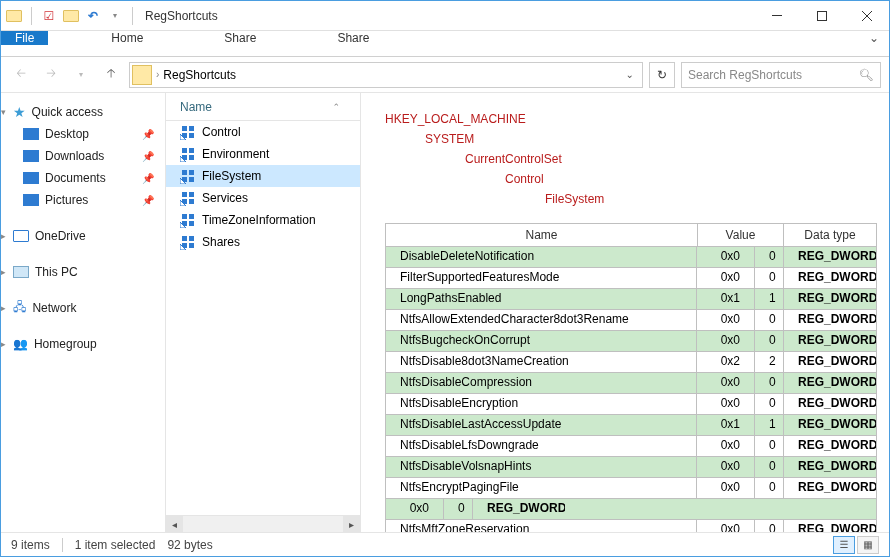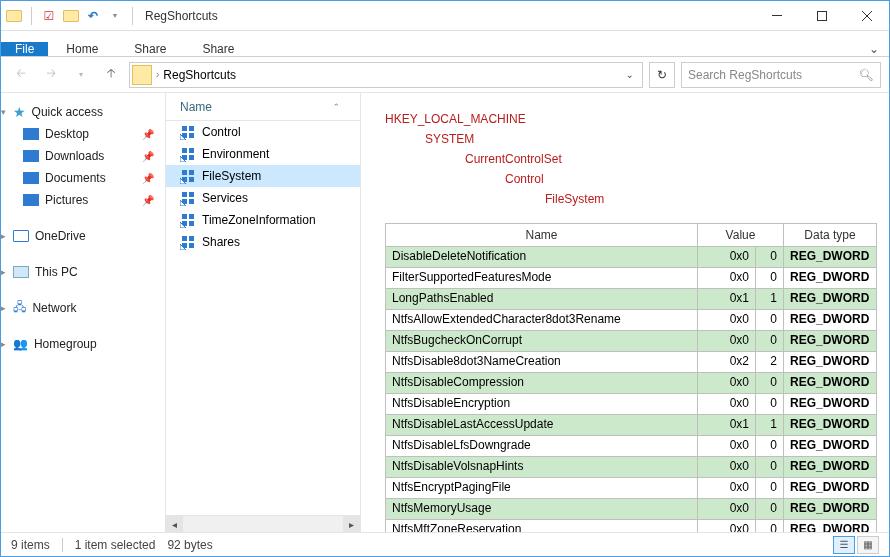--- a/index.html
+++ b/index.html
@@ -4,21 +4,21 @@
 <style>
 * { margin:0; padding:0; box-sizing:border-box; font-family:"Segoe UI",Tahoma,sans-serif; font-size:12px; }
 body { width:890px; height:557px; background:#fff; border:1px solid #4a9de0; display:flex; flex-direction:column; overflow:hidden; }
 .titlebar { height:30px; background:#fff; display:flex; align-items:center; border-bottom:1px solid #e0e0e0; }
 .titlebar .qat { display:flex; align-items:center; gap:4px; padding:0 4px; }
 .qat-icon { width:18px; height:18px; display:flex; align-items:center; justify-content:center; }
 .titlebar .sep { width:1px; height:18px; background:#ccc; margin:0 4px; }
 .titlebar .title { padding-left:4px; color:#333; }
 .winbtns { margin-left:auto; display:flex; }
 .winbtn { width:45px; height:30px; display:flex; align-items:center; justify-content:center; color:#333; }
-.ribbon { height:26px; display:flex; align-items:flex-end; border-bottom:1px solid #d0d0d0; }
+.ribbon { height:26px; display:flex; align-items:flex-start; border-bottom:1px solid #d0d0d0;gap:45px; }
 .ribbon .file-tab { background:#1979ca; color:#fff; padding:0 14px; display:flex; align-items:center; }
 .ribbon .tab { padding:0 18px; display:flex; align-items:center; color:#333; }
 .ribbon .expand { margin-left:auto; width:30px; display:flex; align-items:center; justify-content:center; color:#555; }
 .navbar { height:36px; display:flex; align-items:center; padding:4px 8px; gap:6px; border-bottom:1px solid #e5e5e5; }
 .navbtn { width:24px; height:24px; display:flex; align-items:center; justify-content:center; color:#bbb; }
 .navbtn.enabled { color:#555; }
 .breadcrumb { flex:1; height:26px; border:1px solid #ccc; display:flex; align-items:center; background:#fff; padding:0 2px; gap:4px; }
 .bc-icon { width:20px; height:20px; background:#ffe9a6; border:1px solid #e0c060; display:flex; align-items:center; justify-content:center; }
 .bc-sep { color:#888; font-size:10px; }
 .bc-chev { margin-left:auto; padding:0 6px; color:#555; }
@@ -53,21 +53,21 @@
 .detail-pane { flex:1; display:flex; flex-direction:column; padding:16px 12px 0 24px; min-height:0; overflow:hidden; }
 .regpath div { line-height:20px; color:#b91c1c; }
 .rp1 { padding-left:0; } .rp2 { padding-left:40px; } .rp3 { padding-left:80px; } .rp4 { padding-left:120px; } .rp5 { padding-left:160px; }
 .regtable { margin-top:14px; border:1px solid #bfbfbf; flex-shrink:0; }
 .rt-head { display:flex; background:#fff; border-bottom:1px solid #bfbfbf; }
 .rt-head > div { padding:4px 6px; text-align:center; border-right:1px solid #bfbfbf; color:#333; }
 .rt-head > div:last-child { border-right:none; }
 .rt-row { display:flex; border-bottom:1px solid #bfbfbf; height:21px; }
 .rt-row:last-child { border-bottom:none; }
 .rt-row.hl { background:#cce9cc; }
-.rt-row > div { padding:2px 6px; border-right:1px solid #bfbfbf; overflow:hidden; white-space:nowrap; }
+.rt-row > div { padding:2px 14px; border-right:1px solid #bfbfbf; overflow:hidden; white-space:nowrap; }
 .rt-row > div:last-child { border-right:none;font-weight:bold; }
 .c-name { flex:1; } .c-val { width:58px; text-align:right; } .c-num { width:28px; text-align:right; } .c-type { width:92px; }
 .statusbar { height:24px; border-top:1px solid #e5e5e5; display:flex; align-items:center; padding:0 10px; gap:12px; color:#444; }
 .statusbar .ssep { width:1px; height:14px; background:#ccc; }
 .statusbar .views { margin-left:auto; display:flex; gap:2px; }
 .viewbtn { width:22px; height:18px; border:1px solid #ccc; background:#f5f5f5; display:flex; align-items:center; justify-content:center; font-size:10px; color:#555; }
 .viewbtn.active { border-color:#4a9de0; background:#e0f0ff; }
 svg { display:block; }
 </style>
 </head>
@@ -363,21 +363,20 @@
             <div class="c-num">0</div>
             <div class="c-type">REG_DWORD</div>
           </div>
           <div class="rt-row">
             <div class="c-name">NtfsEncryptPagingFile</div>
             <div class="c-val">0x0</div>
             <div class="c-num">0</div>
             <div class="c-type">REG_DWORD</div>
           </div>
           <div class="rt-row hl">
-            <div class="c-name">NtfsMemoryUsage</div>
             <div class="c-val">0x0</div>
             <div class="c-num">0</div>
             <div class="c-type">REG_DWORD</div>
           </div>
           <div class="rt-row">
             <div class="c-name">NtfsMftZoneReservation</div>
             <div class="c-val">0x0</div>
             <div class="c-num">0</div>
             <div class="c-type">REG_DWORD</div>
           </div>

